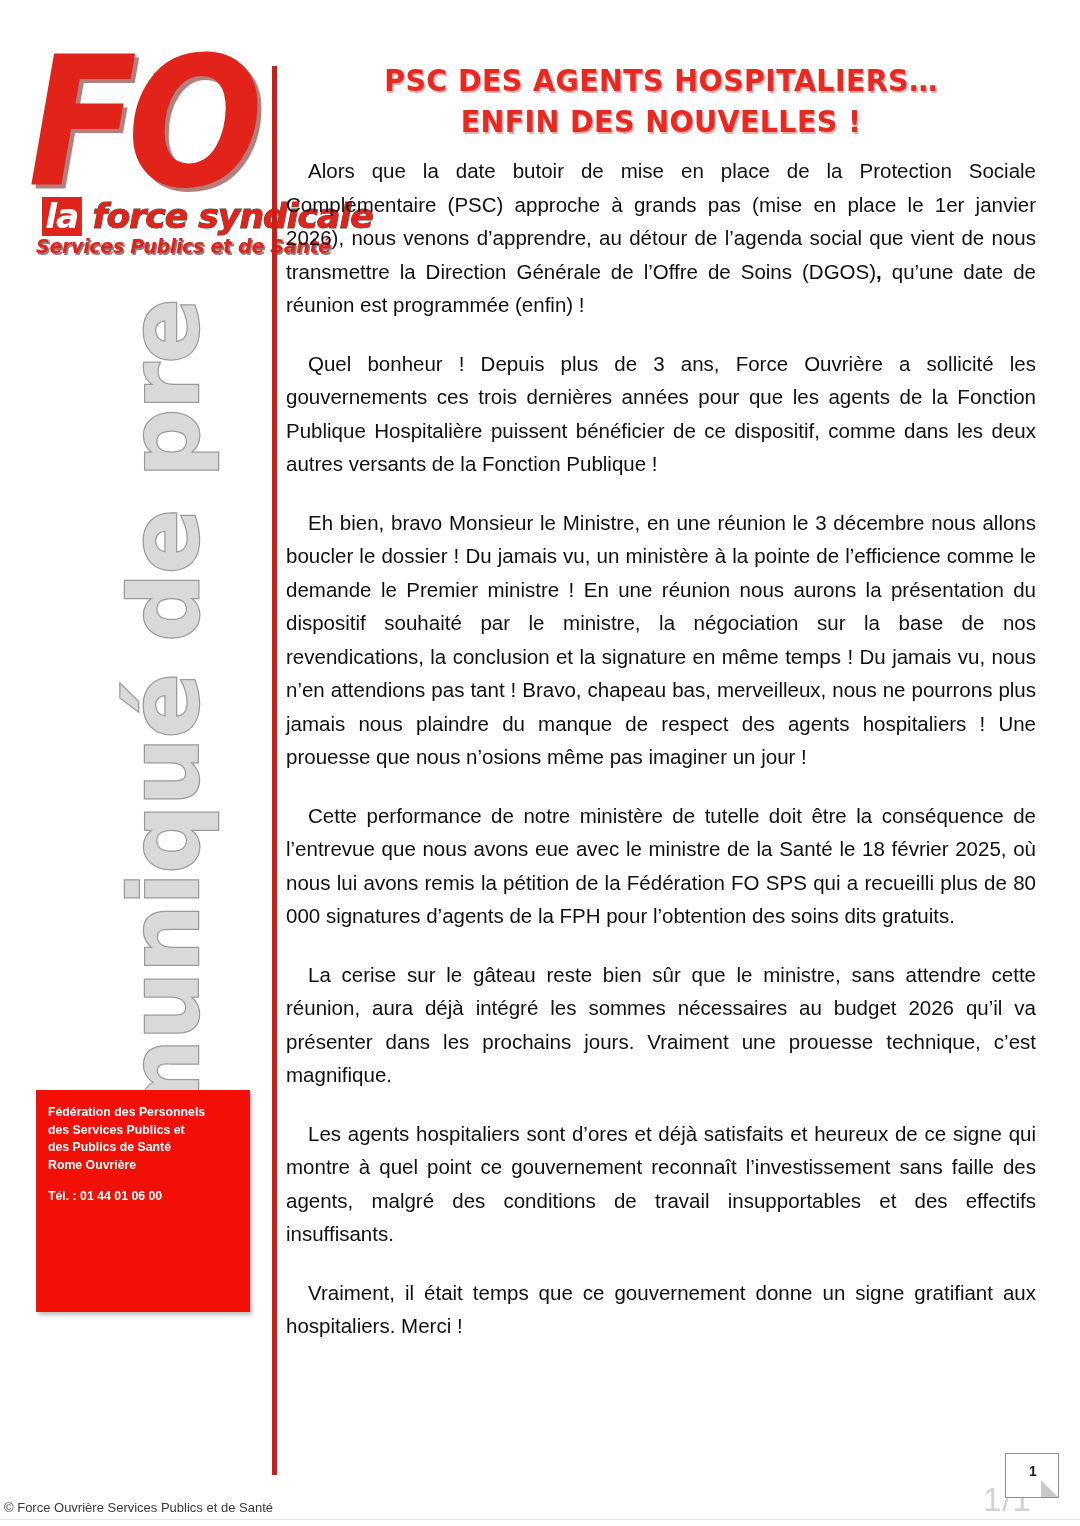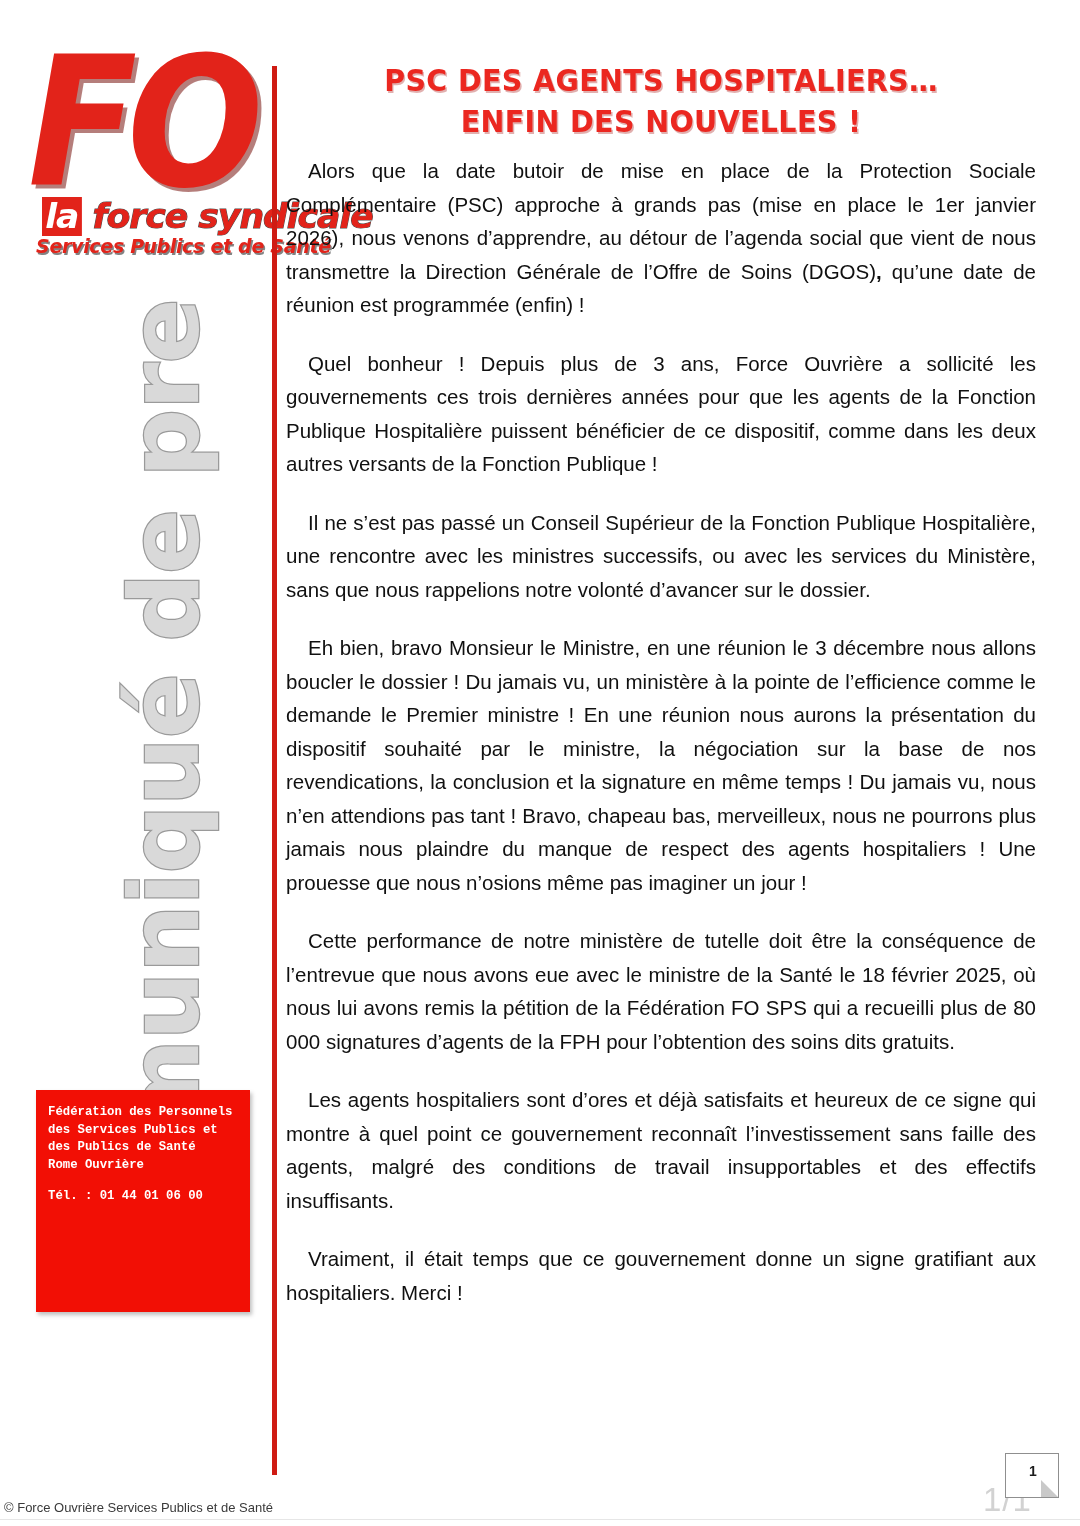--- a/index.html
+++ b/index.html
@@ -82,21 +82,21 @@
 
   
   .contact-box{
     position:absolute;left:36px;top:1090px;
     width:214px;height:222px;
     background:#f20f05;
     color:#ffffff;
     box-shadow:2px 3px 4px rgba(0,0,0,.25);
     padding:14px 0 0 12px;
     box-sizing:border-box;
-    font-family:Liberation Mono, monospace;
+    font-family:Liberation Sans, sans-serif;
     font-weight:bold;
     font-size:12.3px;
     line-height:17.5px;
   }
   .contact-box .blk{margin-bottom:14px;}
   .contact-box .blk.links a,
   .contact-box .blk.links span{
     color:#ffffff;text-decoration:underline;display:block;
   }
   .contact-box .blk:last-child{margin-bottom:0;}
@@ -220,23 +220,23 @@
   <div class="content">
 
     <h1 class="title">
       <span>PSC DES AGENTS HOSPITALIERS…</span>
       <span class="l2">ENFIN DES NOUVELLES !</span>
     </h1>
 
     <div class="body-text">
       <p><span>Alors que la date butoir de mise en place de la Protection Sociale Complémentaire (PSC) approche à grands pas (mise en place le 1er janvier 2026), nous venons d’apprendre, au détour de l’agenda social que vient de nous transmettre la Direction Générale de l’Offre de Soins (DGOS)</span><b>,</b><span> qu’une date de réunion est programmée (enfin) !</span></p>
       <p>Quel bonheur ! Depuis plus de 3 ans, Force Ouvrière a sollicité les gouvernements ces trois dernières années pour que les agents de la Fonction Publique Hospitalière puissent bénéficier de ce dispositif, comme dans les deux autres versants de la Fonction Publique !</p>
-      <p>Il ne s’est pas passé un Conseil Supérieur de la Fonction Publique Hospitalière, une rencontre avec les ministres successifs, ou avec les services du Ministère, sans que nous rappelions notre volonté d’avancer sur le dossier.</p>
       <p>Eh bien, bravo Monsieur le Ministre, en une réunion le 3 décembre nous allons boucler le dossier ! Du jamais vu, un ministère à la pointe de l’efficience comme le demande le Premier ministre ! En une réunion nous aurons la présentation du dispositif souhaité par le ministre, la négociation sur la base de nos revendications, la conclusion et la signature en même temps ! Du jamais vu, nous n’en attendions pas tant ! Bravo, chapeau bas, merveilleux, nous ne pourrons plus jamais nous plaindre du manque de respect des agents hospitaliers ! Une prouesse que nous n’osions même pas imaginer un jour !</p>
       <p>Cette performance de notre ministère de tutelle doit être la conséquence de l’entrevue que nous avons eue avec le ministre de la Santé le 18 février 2025, où nous lui avons remis la pétition de la Fédération FO SPS qui a recueilli plus de 80 000 signatures d’agents de la FPH pour l’obtention des soins dits gratuits.</p>
+      <p>La cerise sur le gâteau reste bien sûr que le ministre, sans attendre cette réunion, aura déjà intégré les sommes nécessaires au budget 2026 qu’il va présenter dans les prochains jours. Vraiment une prouesse technique, c’est magnifique.</p>
       <p>Les agents hospitaliers sont d’ores et déjà satisfaits et heureux de ce signe qui montre à quel point ce gouvernement reconnaît l’investissement sans faille des agents, malgré des conditions de travail insupportables et des effectifs insuffisants.</p>
       <p>Vraiment, il était temps que ce gouvernement donne un signe gratifiant aux hospitaliers. Merci !</p>
     </div>
 
   </div>
 
   <div class="footer-copy">© Force Ouvrière Services Publics et de Santé</div>
 
   <div class="page-indicator">
     <div class="page-ratio">1/1</div>

